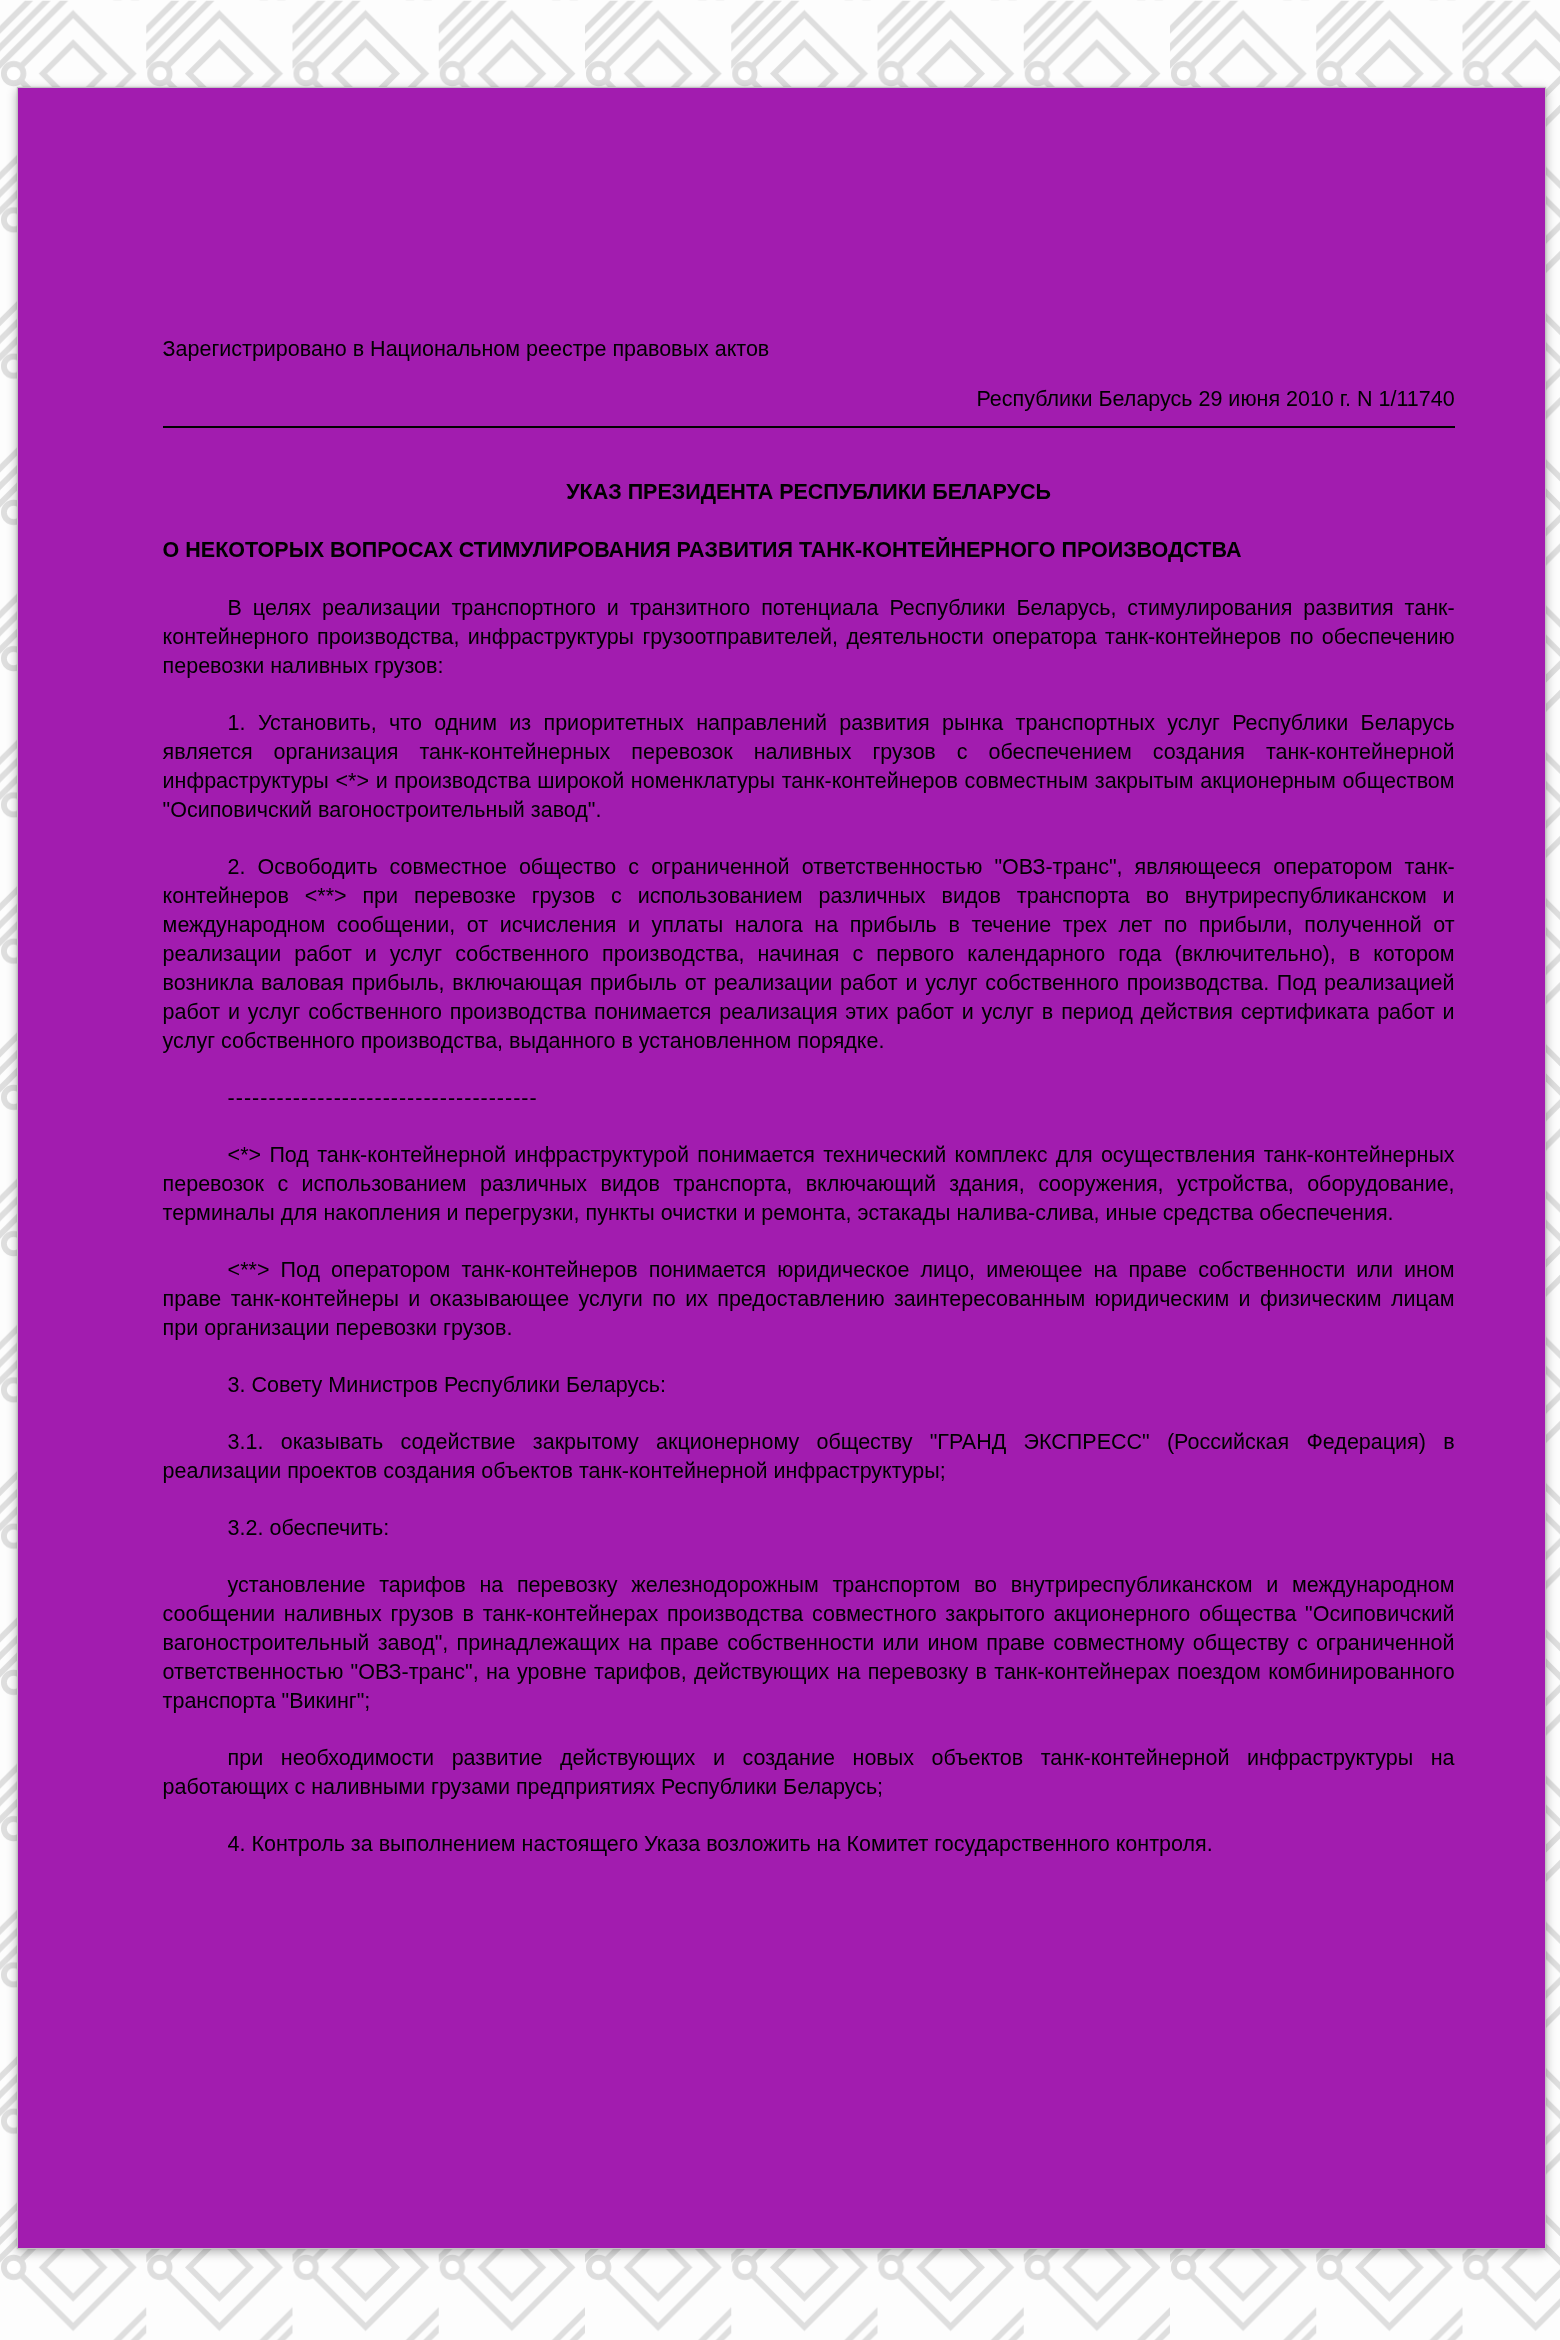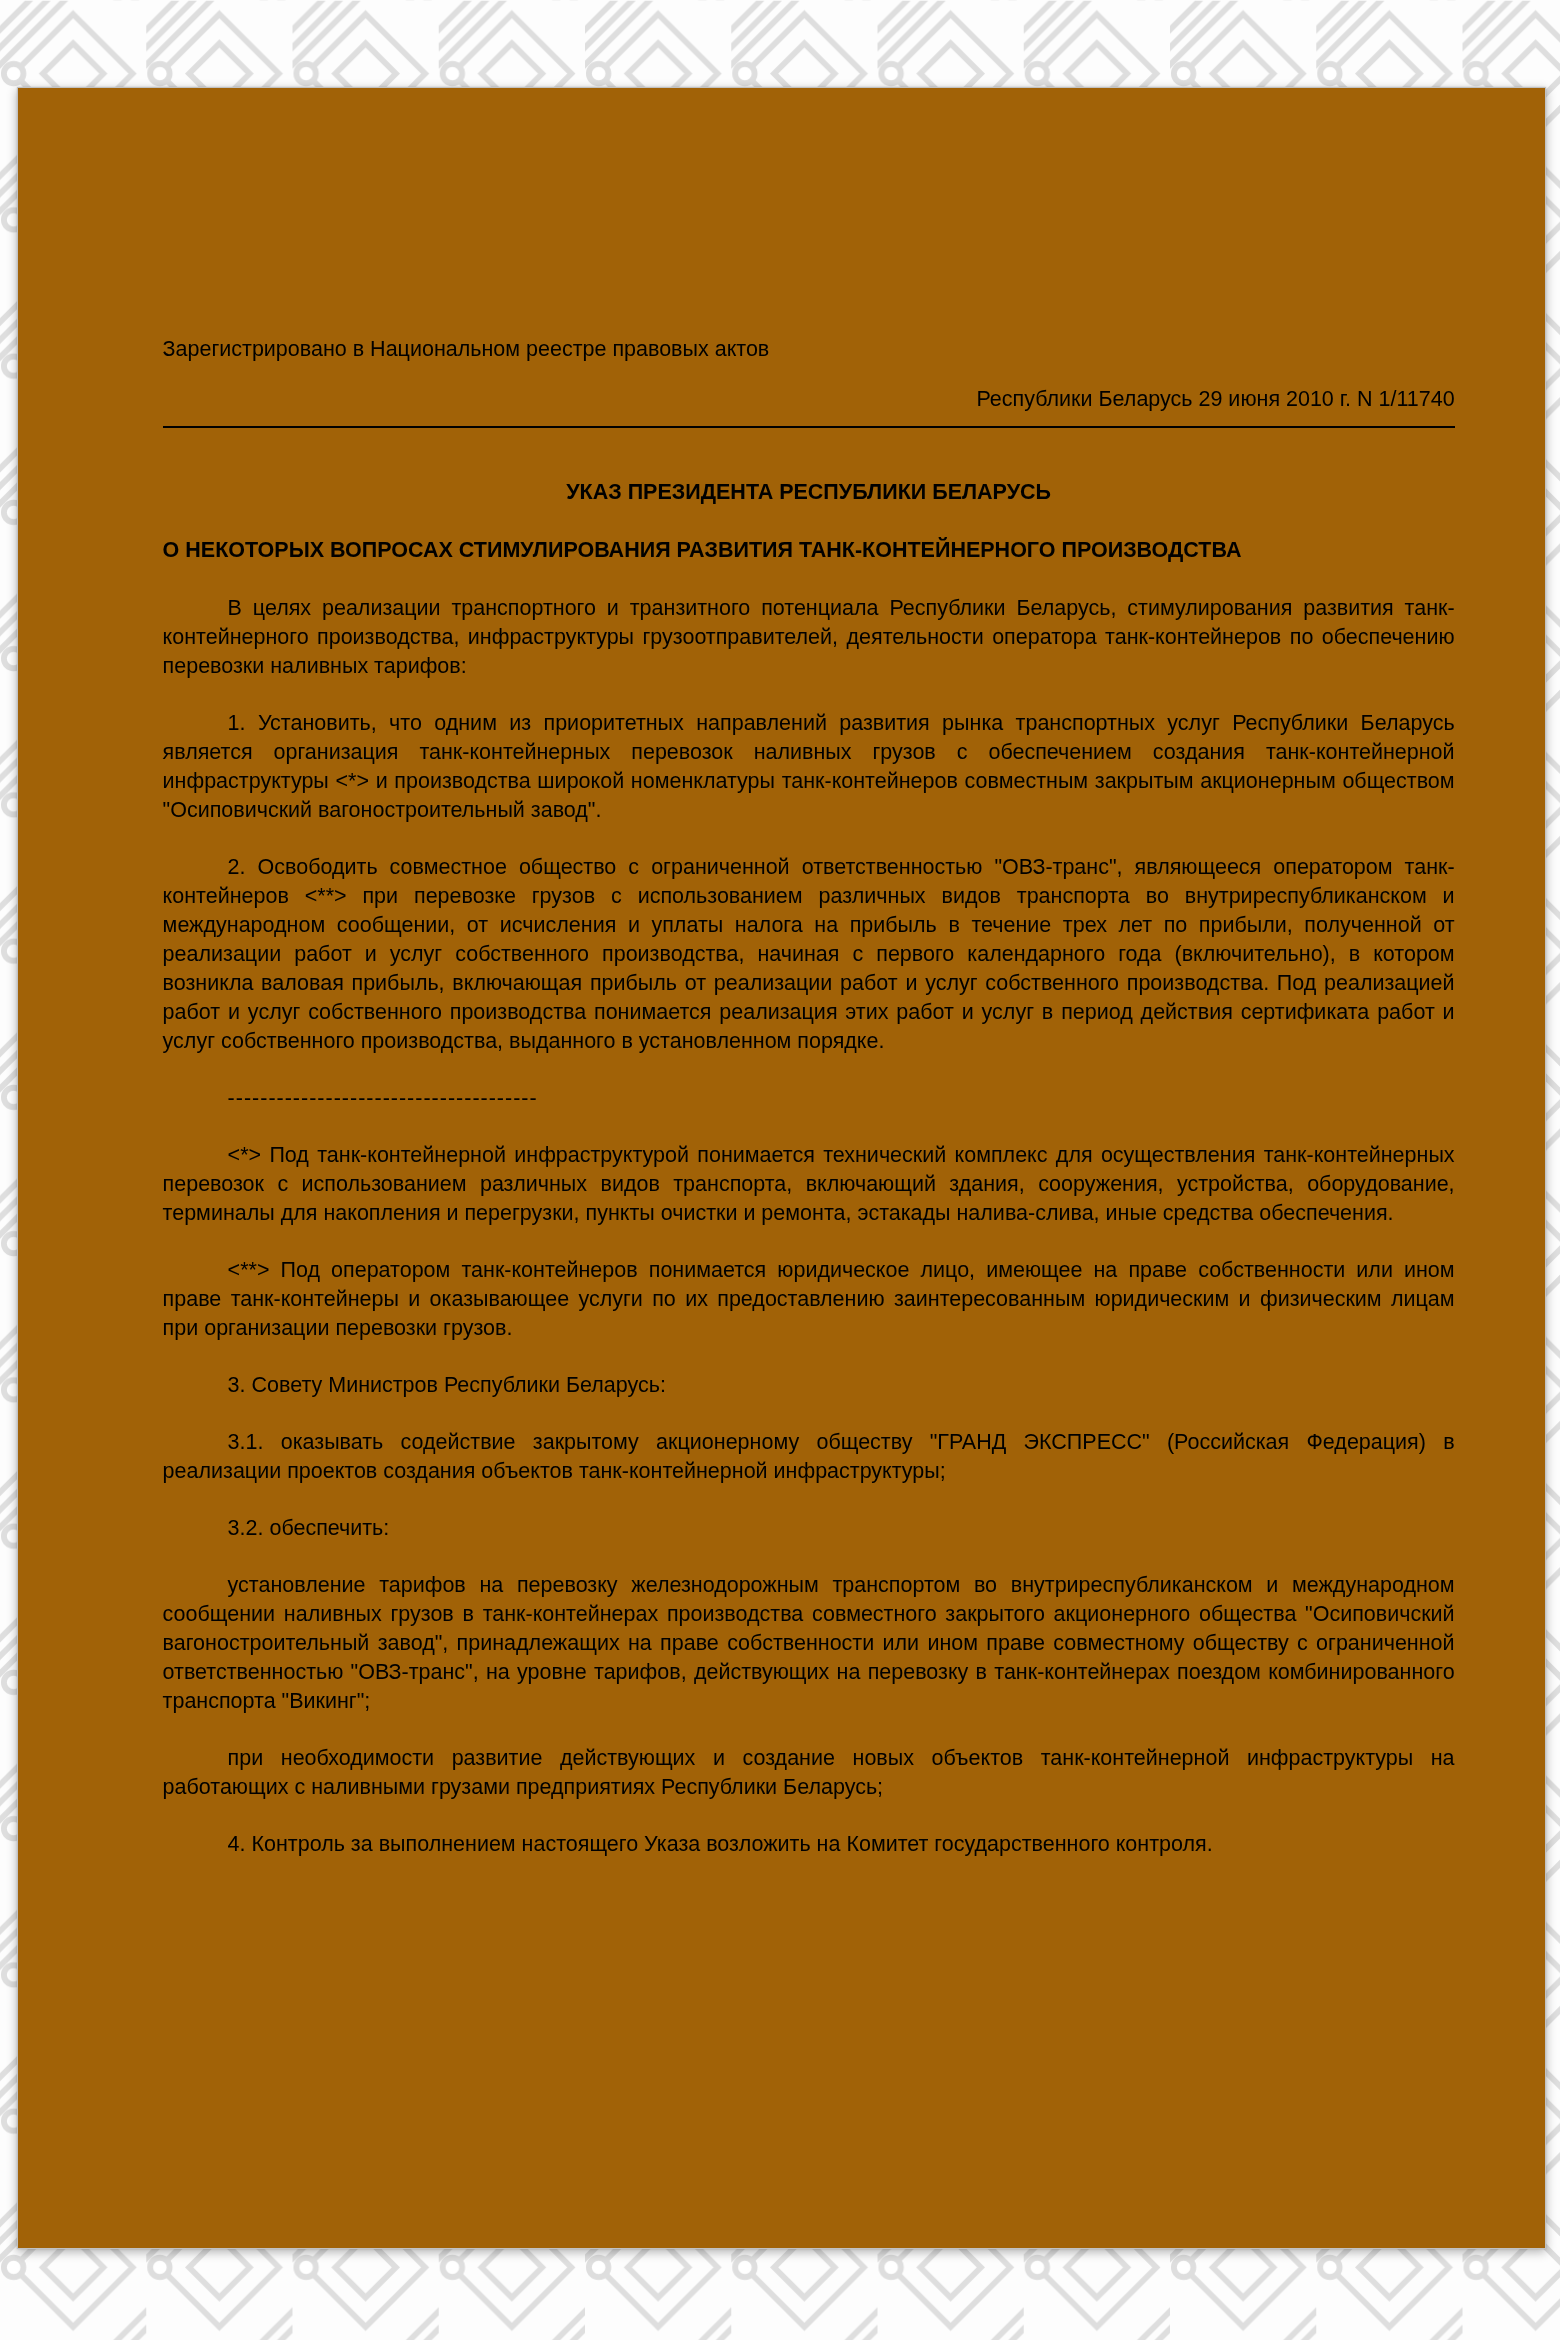--- a/index.html
+++ b/index.html
@@ -14,21 +14,21 @@
     overflow: hidden;
   }
   .ornament-layer {
     position: absolute; inset: 0;
     z-index: 0;
   }
   .sheet {
     position: absolute;
     left: 16.6px; top: 87px;
     width: 1529px; height: 2162px;
-    background: #a16207;
+    background: #a21caf;
     border: 1px solid #c2c2c2;
     box-shadow: 0 2.9px 9.8px rgba(0,0,0,0.30), 0 0 2px rgba(0,0,0,0.15);
     z-index: 1;
     box-sizing: border-box;
   }
   .content {
     box-sizing: border-box;
     width: 100%; height: 100%;
     padding: 250px 90px 0 145px;
     color: #000000;
@@ -94,21 +94,21 @@
 
       <hr class="reg-divider">
 
       <div class="title-block">
         <div class="title-line">УКАЗ ПРЕЗИДЕНТА РЕСПУБЛИКИ БЕЛАРУСЬ</div>
       </div>
 
       <div class="subject">О НЕКОТОРЫХ ВОПРОСАХ СТИМУЛИРОВАНИЯ РАЗВИТИЯ ТАНК-КОНТЕЙНЕРНОГО ПРОИЗВОДСТВА</div>
 
       <div class="body-text">
-        <p class="para">В целях реализации транспортного и транзитного потенциала Республики Беларусь, стимулирования развития танк-контейнерного производства, инфраструктуры грузоотправителей, деятельности оператора танк-контейнеров по обеспечению перевозки наливных тарифов:</p>
+        <p class="para">В целях реализации транспортного и транзитного потенциала Республики Беларусь, стимулирования развития танк-контейнерного производства, инфраструктуры грузоотправителей, деятельности оператора танк-контейнеров по обеспечению перевозки наливных грузов:</p>
         <p class="para">1. Установить, что одним из приоритетных направлений развития рынка транспортных услуг Республики Беларусь является организация танк-контейнерных перевозок наливных грузов с обеспечением создания танк-контейнерной инфраструктуры &lt;*&gt; и производства широкой номенклатуры танк-контейнеров совместным закрытым акционерным обществом "Осиповичский вагоностроительный завод".</p>
         <p class="para">2. Освободить совместное общество с ограниченной ответственностью "ОВЗ-транс", являющееся оператором танк-контейнеров &lt;**&gt; при перевозке грузов с использованием различных видов транспорта во внутриреспубликанском и международном сообщении, от исчисления и уплаты налога на прибыль в течение трех лет по прибыли, полученной от реализации работ и услуг собственного производства, начиная с первого календарного года (включительно), в котором возникла валовая прибыль, включающая прибыль от реализации работ и услуг собственного производства. Под реализацией работ и услуг собственного производства понимается реализация этих работ и услуг в период действия сертификата работ и услуг собственного производства, выданного в установленном порядке.</p>
         <p class="para separator">--------------------------------------</p>
         <p class="para">&lt;*&gt; Под танк-контейнерной инфраструктурой понимается технический комплекс для осуществления танк-контейнерных перевозок с использованием различных видов транспорта, включающий здания, сооружения, устройства, оборудование, терминалы для накопления и перегрузки, пункты очистки и ремонта, эстакады налива-слива, иные средства обеспечения.</p>
         <p class="para">&lt;**&gt; Под оператором танк-контейнеров понимается юридическое лицо, имеющее на праве собственности или ином праве танк-контейнеры и оказывающее услуги по их предоставлению заинтересованным юридическим и физическим лицам при организации перевозки грузов.</p>
         <p class="para">3. Совету Министров Республики Беларусь:</p>
         <p class="para">3.1. оказывать содействие закрытому акционерному обществу "ГРАНД ЭКСПРЕСС" (Российская Федерация) в реализации проектов создания объектов танк-контейнерной инфраструктуры;</p>
         <p class="para">3.2. обеспечить:</p>
         <p class="para">установление тарифов на перевозку железнодорожным транспортом во внутриреспубликанском и международном сообщении наливных грузов в танк-контейнерах производства совместного закрытого акционерного общества "Осиповичский вагоностроительный завод", принадлежащих на праве собственности или ином праве совместному обществу с ограниченной ответственностью "ОВЗ-транс", на уровне тарифов, действующих на перевозку в танк-контейнерах поездом комбинированного транспорта "Викинг";</p>
         <p class="para">при необходимости развитие действующих и создание новых объектов танк-контейнерной инфраструктуры на работающих с наливными грузами предприятиях Республики Беларусь;</p>

